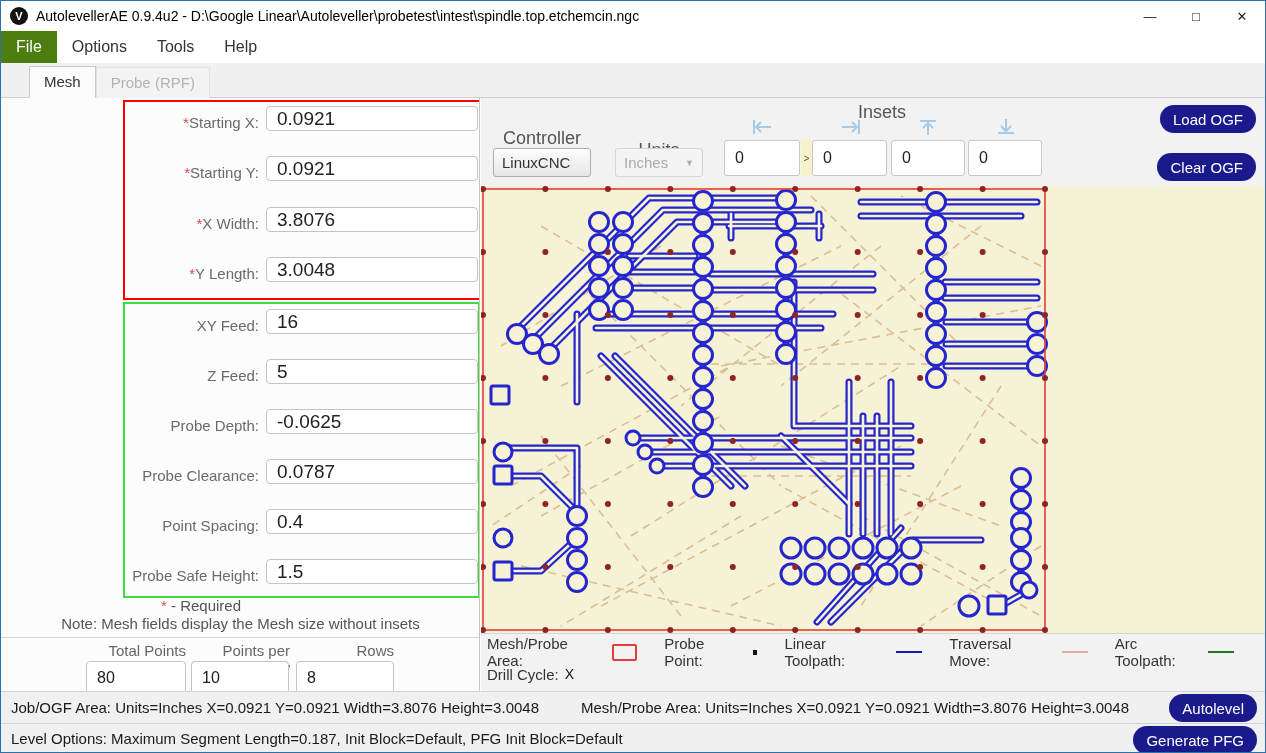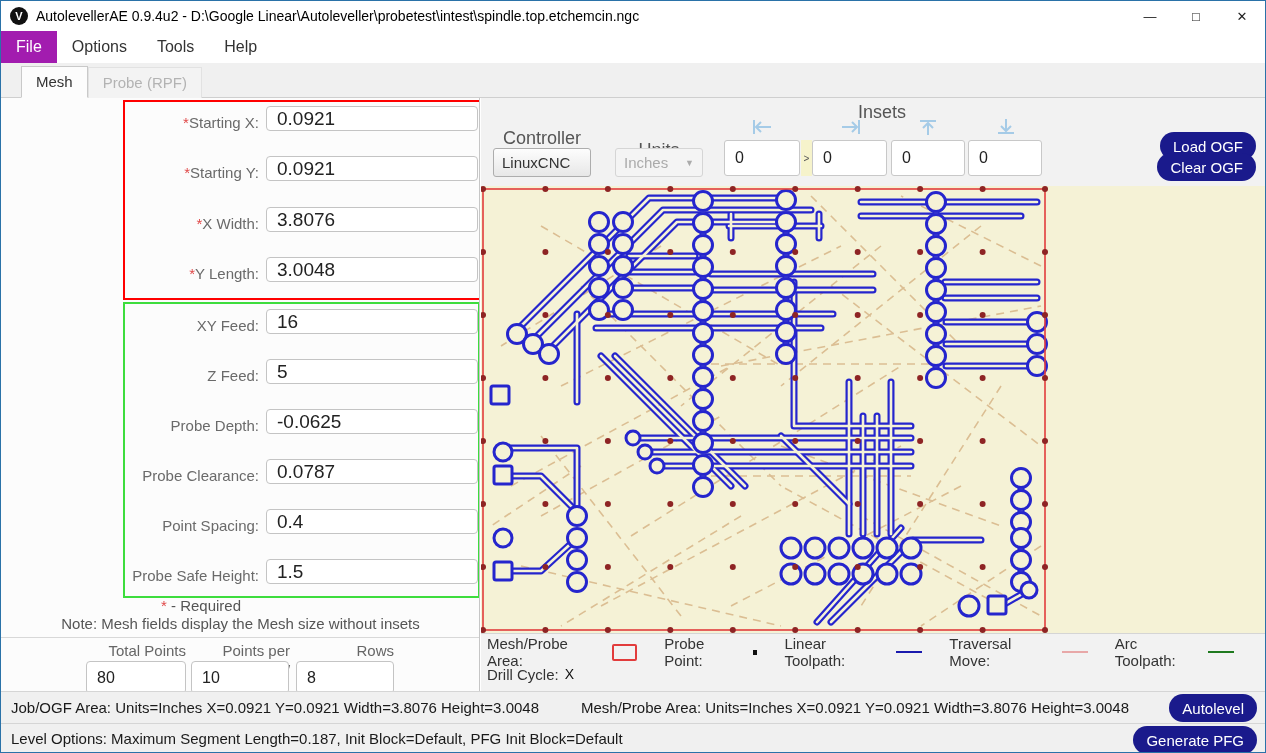--- a/index.html
+++ b/index.html
@@ -16,25 +16,25 @@
               justify-content:center; margin:0 8px 0 9px; }
   .title-text { font-size:14px; color:#000; }
   .win-controls { margin-left:auto; display:flex; height:100%; }
   .win-btn { width:46px; height:100%; display:flex; align-items:center; justify-content:center;
              font-size:13px; color:#222; }
 
   
   .menubar { position:absolute; top:30px; left:0; right:0; height:32px; background:#fff;
              display:flex; align-items:stretch; font-size:16px; color:#333; }
   .menu-item { padding:5px 15px; display:flex; align-items:center; }
-  .menu-item.active { background:#a21caf; color:#fff; }
+  .menu-item.active { background:#4d7c0f; color:#fff; }
 
   
   .tabbar { position:absolute; top:62px; left:0; right:0; height:35px; background:#f0f0f0;
-            border-bottom:1px solid #cfcfcf; padding-left:20px; display:flex; align-items:flex-end; }
+            border-bottom:1px solid #cfcfcf; padding-left:28px; display:flex; align-items:flex-end; }
   .tab { font-size:15px; padding:6px 14px 7px; margin-bottom:-1px; border:1px solid transparent; }
   .tab.active { background:#fcfcfc; border-color:#c9c9c9; border-bottom-color:#fcfcfc; color:#333; }
   .tab.disabled { background:#f3f3f3; border-color:#e2e2e2; border-bottom:none; color:#b3b3b3; }
 
   
   .content { position:absolute; top:97px; left:0; right:0; height:593px; }
   .left-panel { position:absolute; left:0; top:0; width:479px; height:593px; background:#fcfcfc;
                 border-right:1px solid #c6c6c6; overflow:hidden; }
   .group-box { position:absolute; pointer-events:none; }
   .group-required { left:122px; top:2px; width:358px; height:200px; border:2px solid #ff0000; }
@@ -224,21 +224,21 @@
               <line x1="12" y1="1" x2="12" y2="13"></line>
               <path d="M7 8 L12 13 L17 8"></path>
             </g>
         </svg>
         <input class="inset-in" style="left: 243px; width: 76px;" value="0">
         <div class="inset-sep">&gt;</div>
         <input class="inset-in" style="left: 331px; width: 75px;" value="0">
         <input class="inset-in" style="left: 410px; width: 74px;" value="0">
         <input class="inset-in" style="left: 487px; width: 74px;" value="0">
 
-        <button class="navy-btn" style="right:11px;top:34px">Load OGF</button>
+        <button class="navy-btn" style="right:11px;top:7px">Load OGF</button>
         <button class="navy-btn" style="right:11px;top:55px">Clear OGF</button>
       </div>
 
       <div class="pcb-wrap">
         <svg width="786" height="447" viewBox="0 0 786 447">
           <rect x="0" y="0" width="786" height="447" fill="#f5f2d6"></rect>
 
           <g stroke="#d9b98c" stroke-width="1.6" stroke-dasharray="8 6" fill="none" opacity="0.9">
             <line x1="60" y1="40" x2="300" y2="180"></line>
               <line x1="80" y1="200" x2="360" y2="60"></line>

